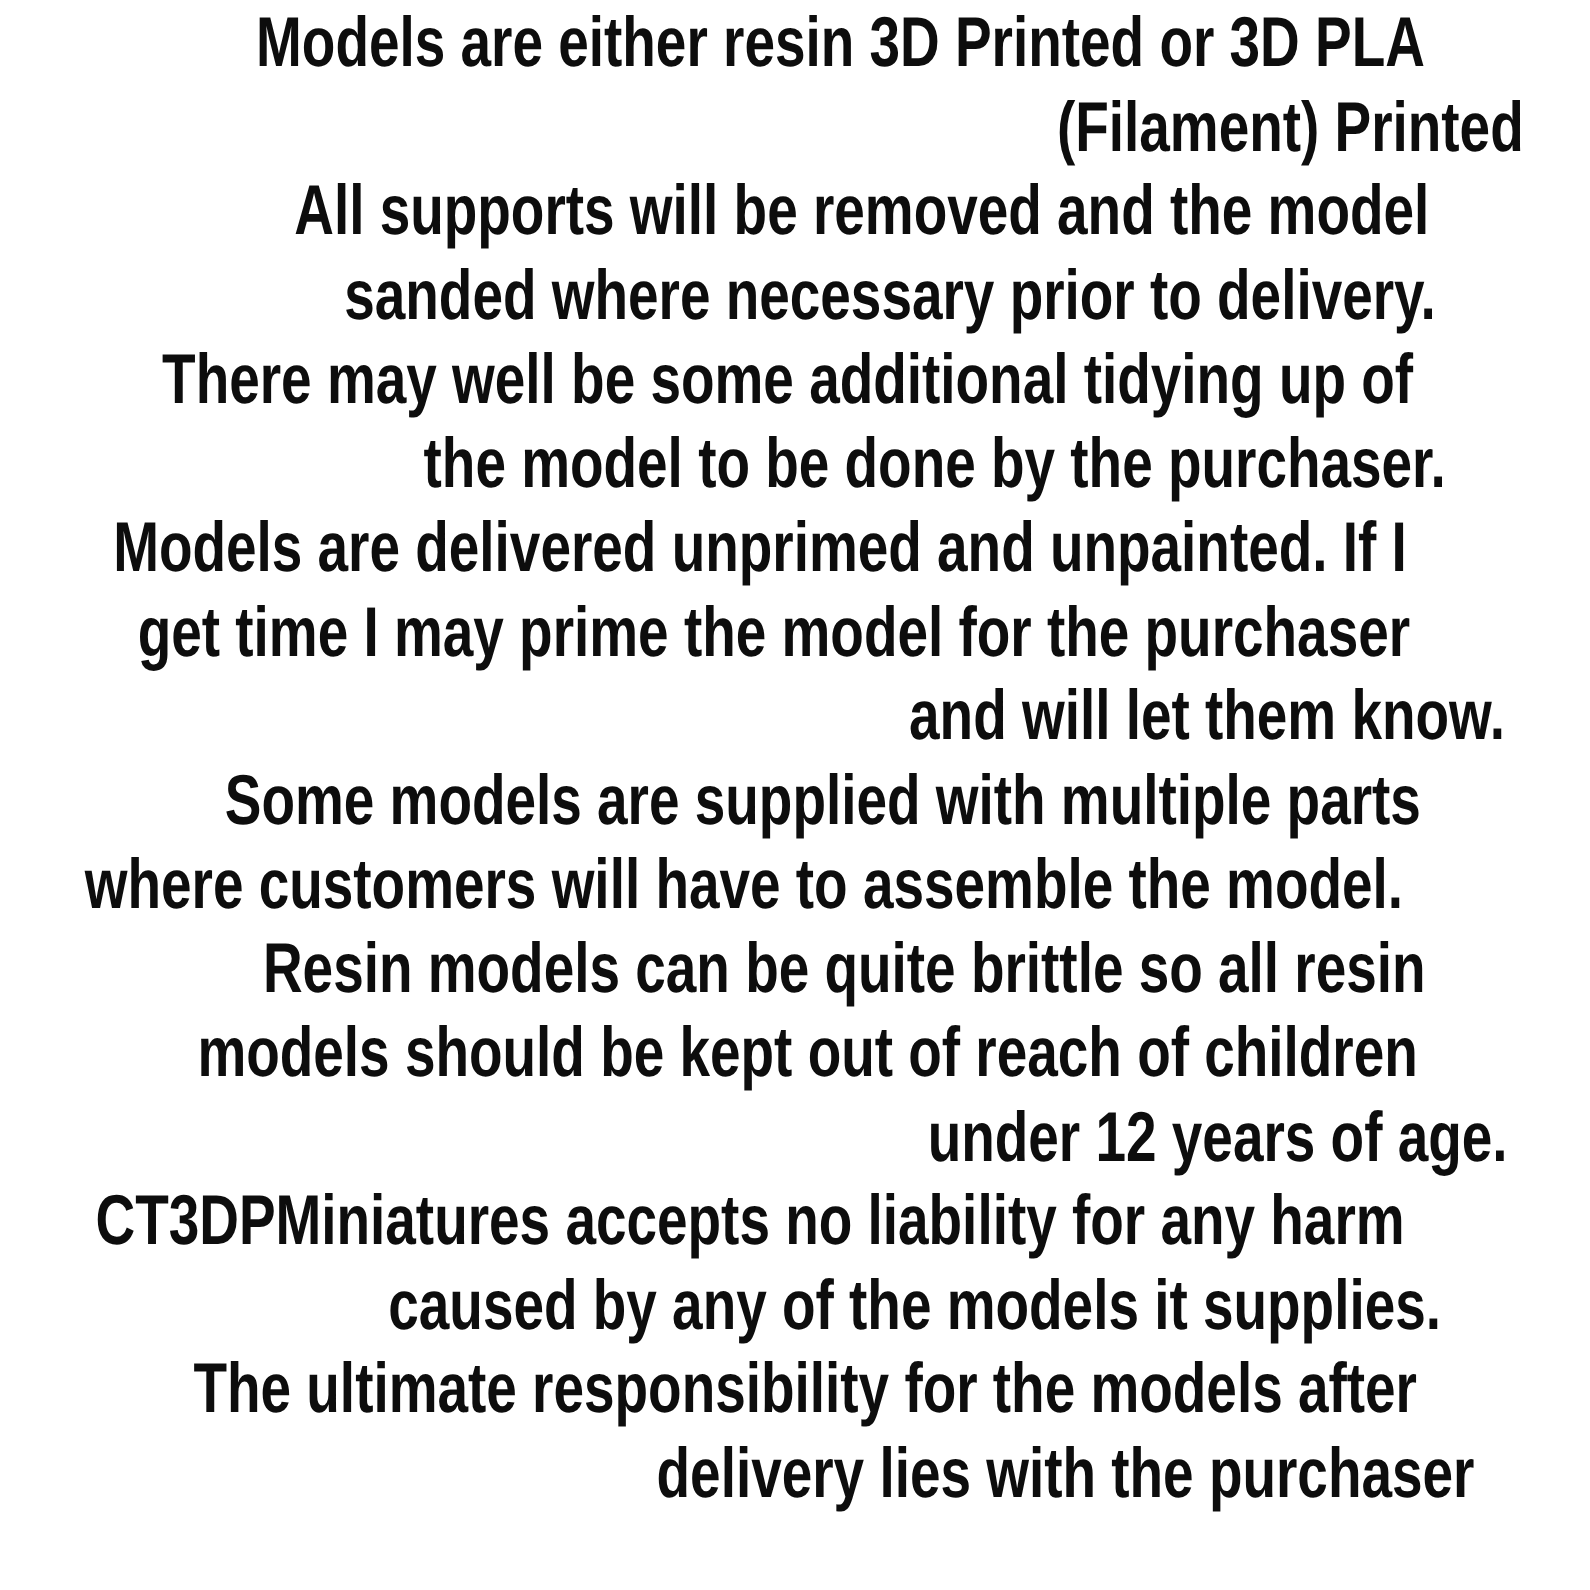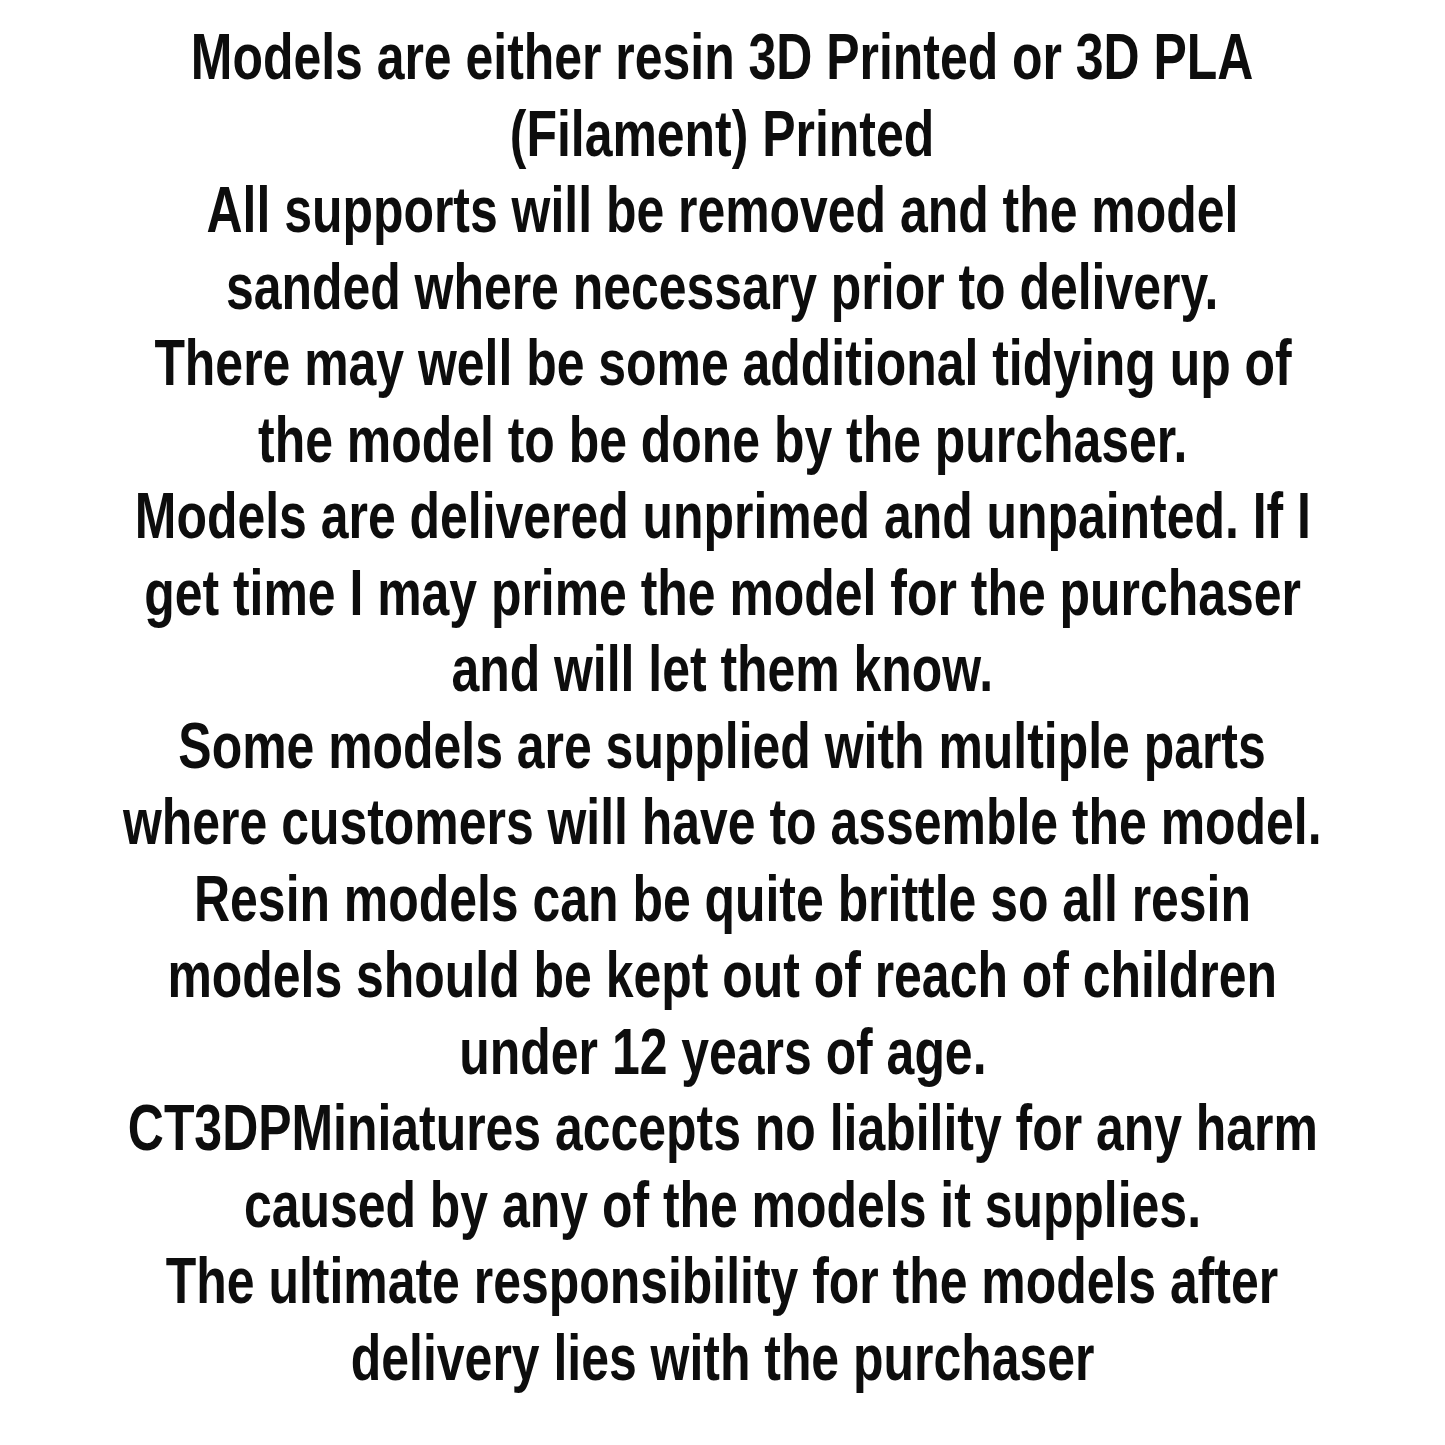--- a/index.html
+++ b/index.html
@@ -7,24 +7,24 @@
     padding: 0;
     width: 1445px;
     height: 1445px;
     background: #ffffff;
     overflow: hidden;
   }
   .notice {
     width: 1445px;
     height: 1445px;
     box-sizing: border-box;
-    padding-top: 19px;
+    padding-top: 0;
     display: flex;
     flex-direction: column;
-    align-items: center;
+    align-items: flex-end;
   }
   .line {
     font-family: "Liberation Sans", sans-serif;
     font-weight: bold;
     font-size: 64px;
     line-height: 76.5px;
     height: 76.5px;
     color: #0d0d0d;
     text-align: center;
     white-space: nowrap;

